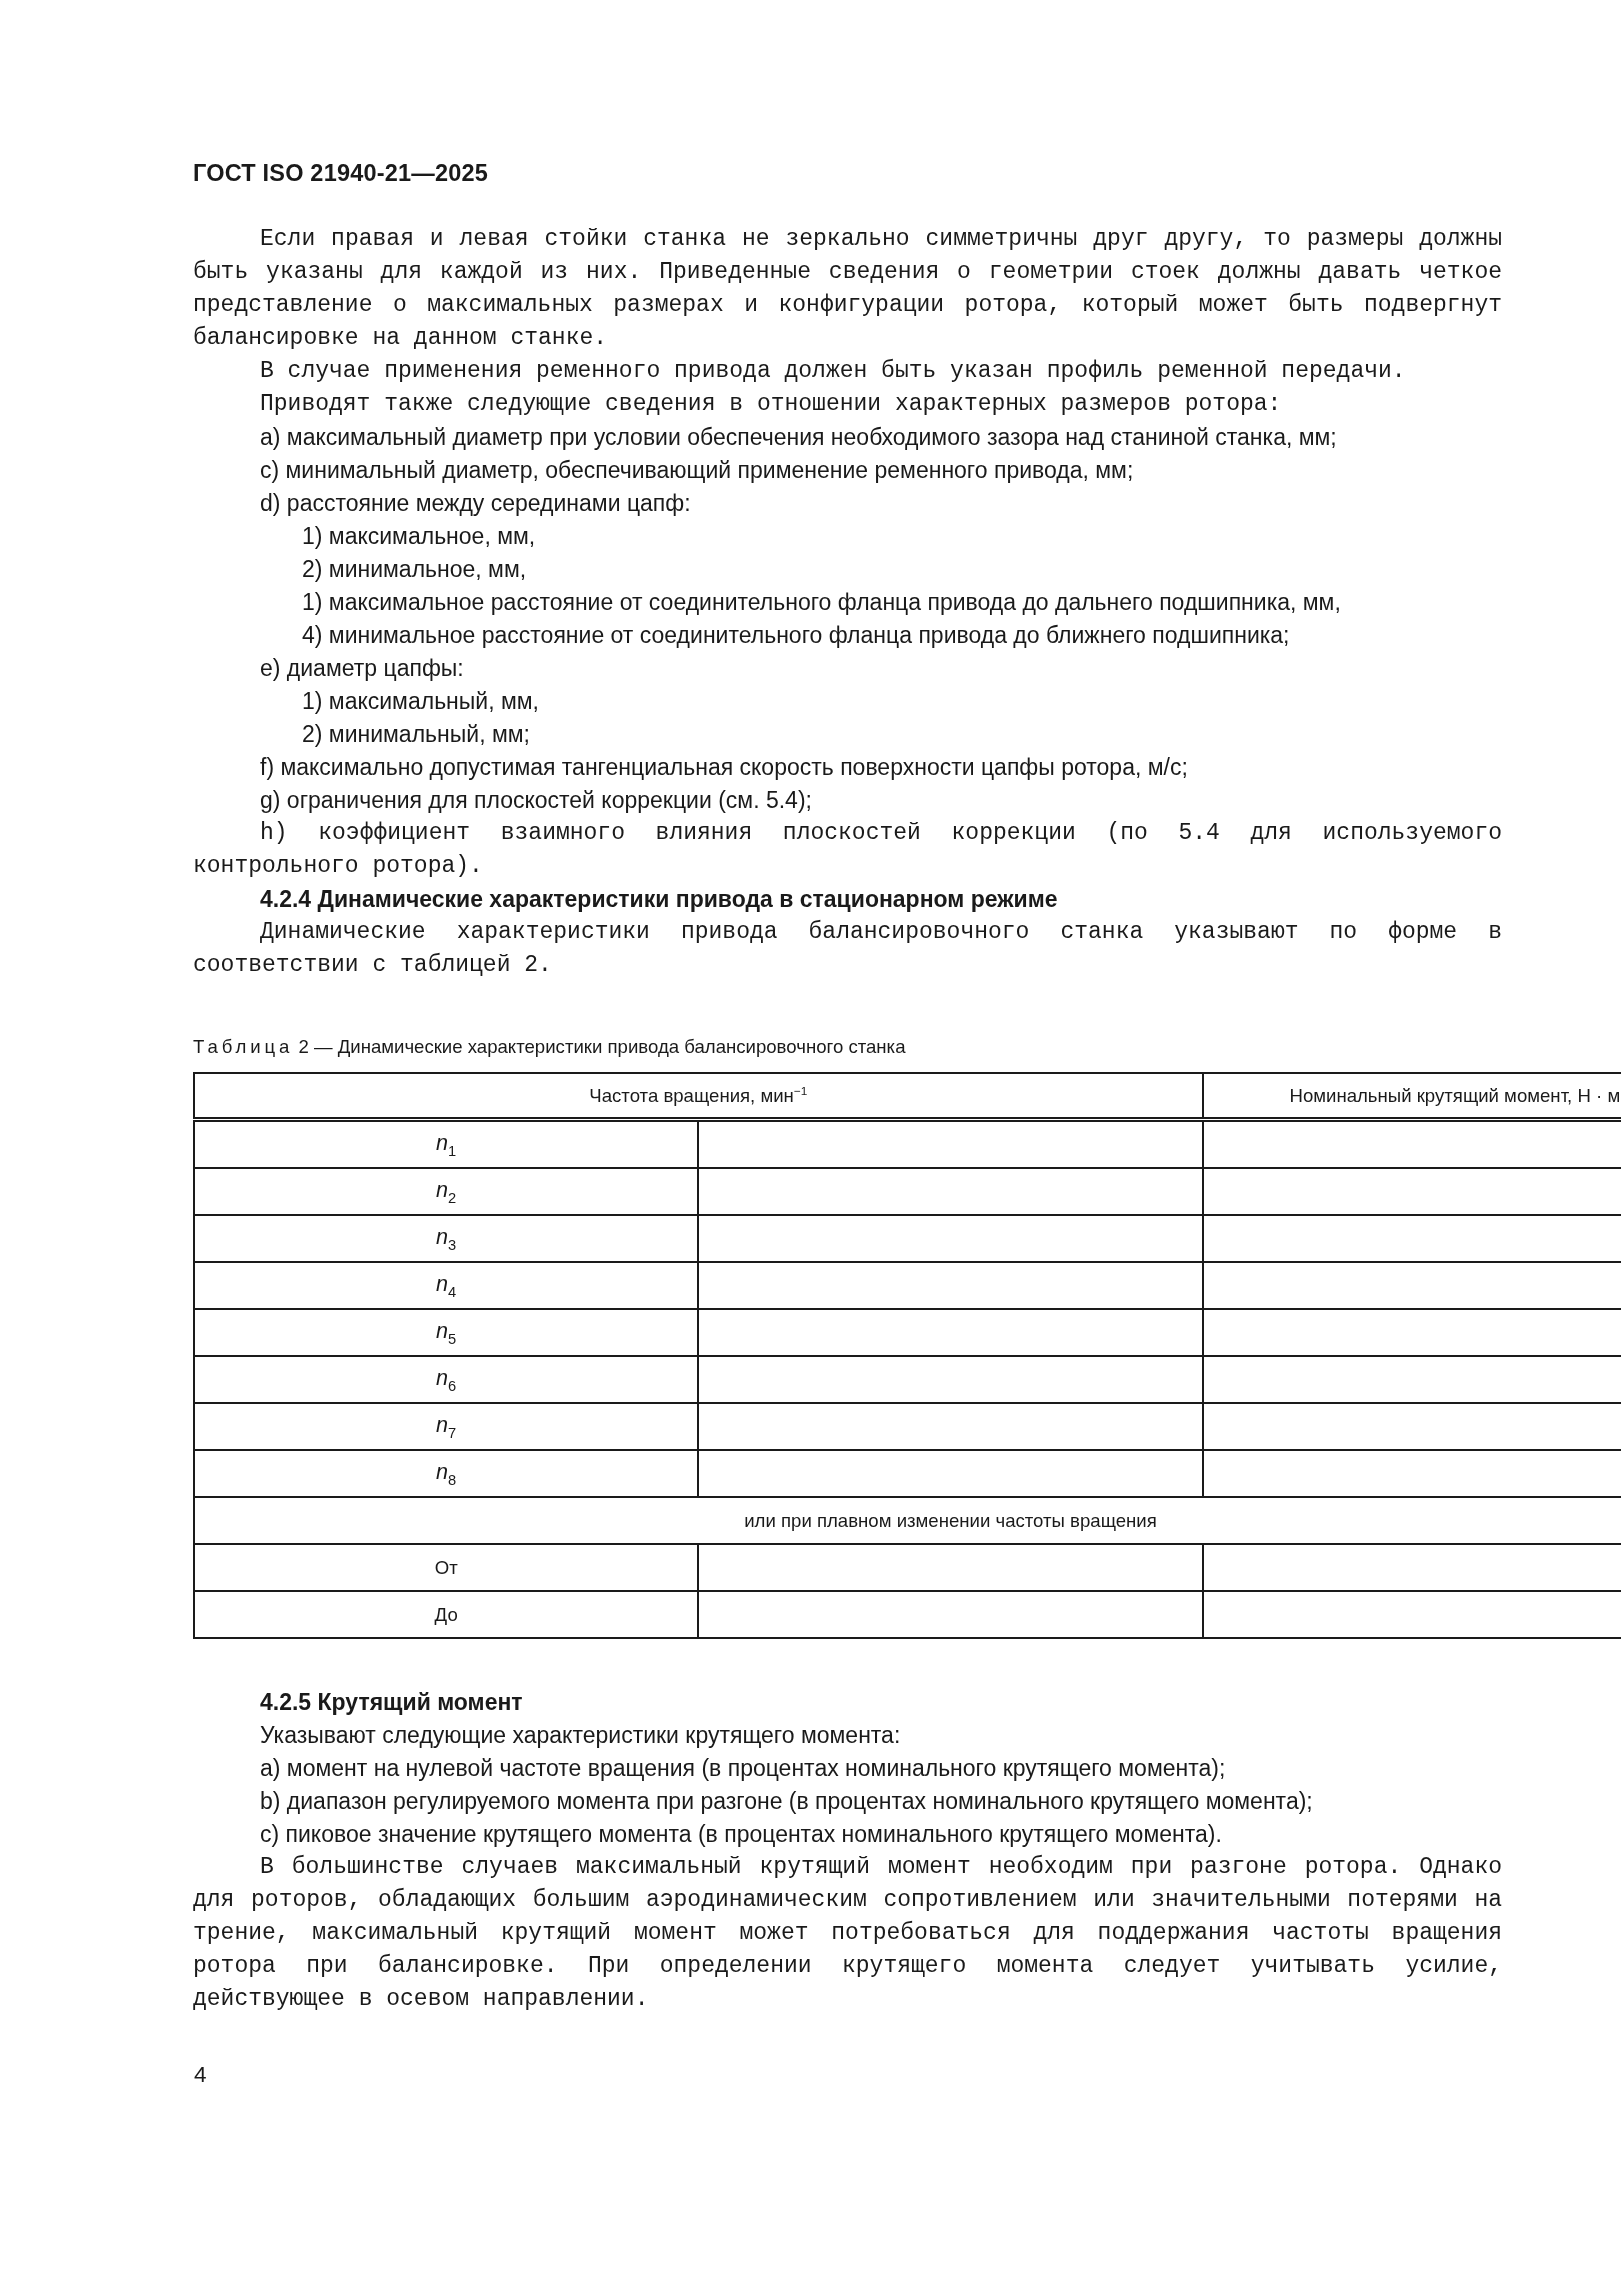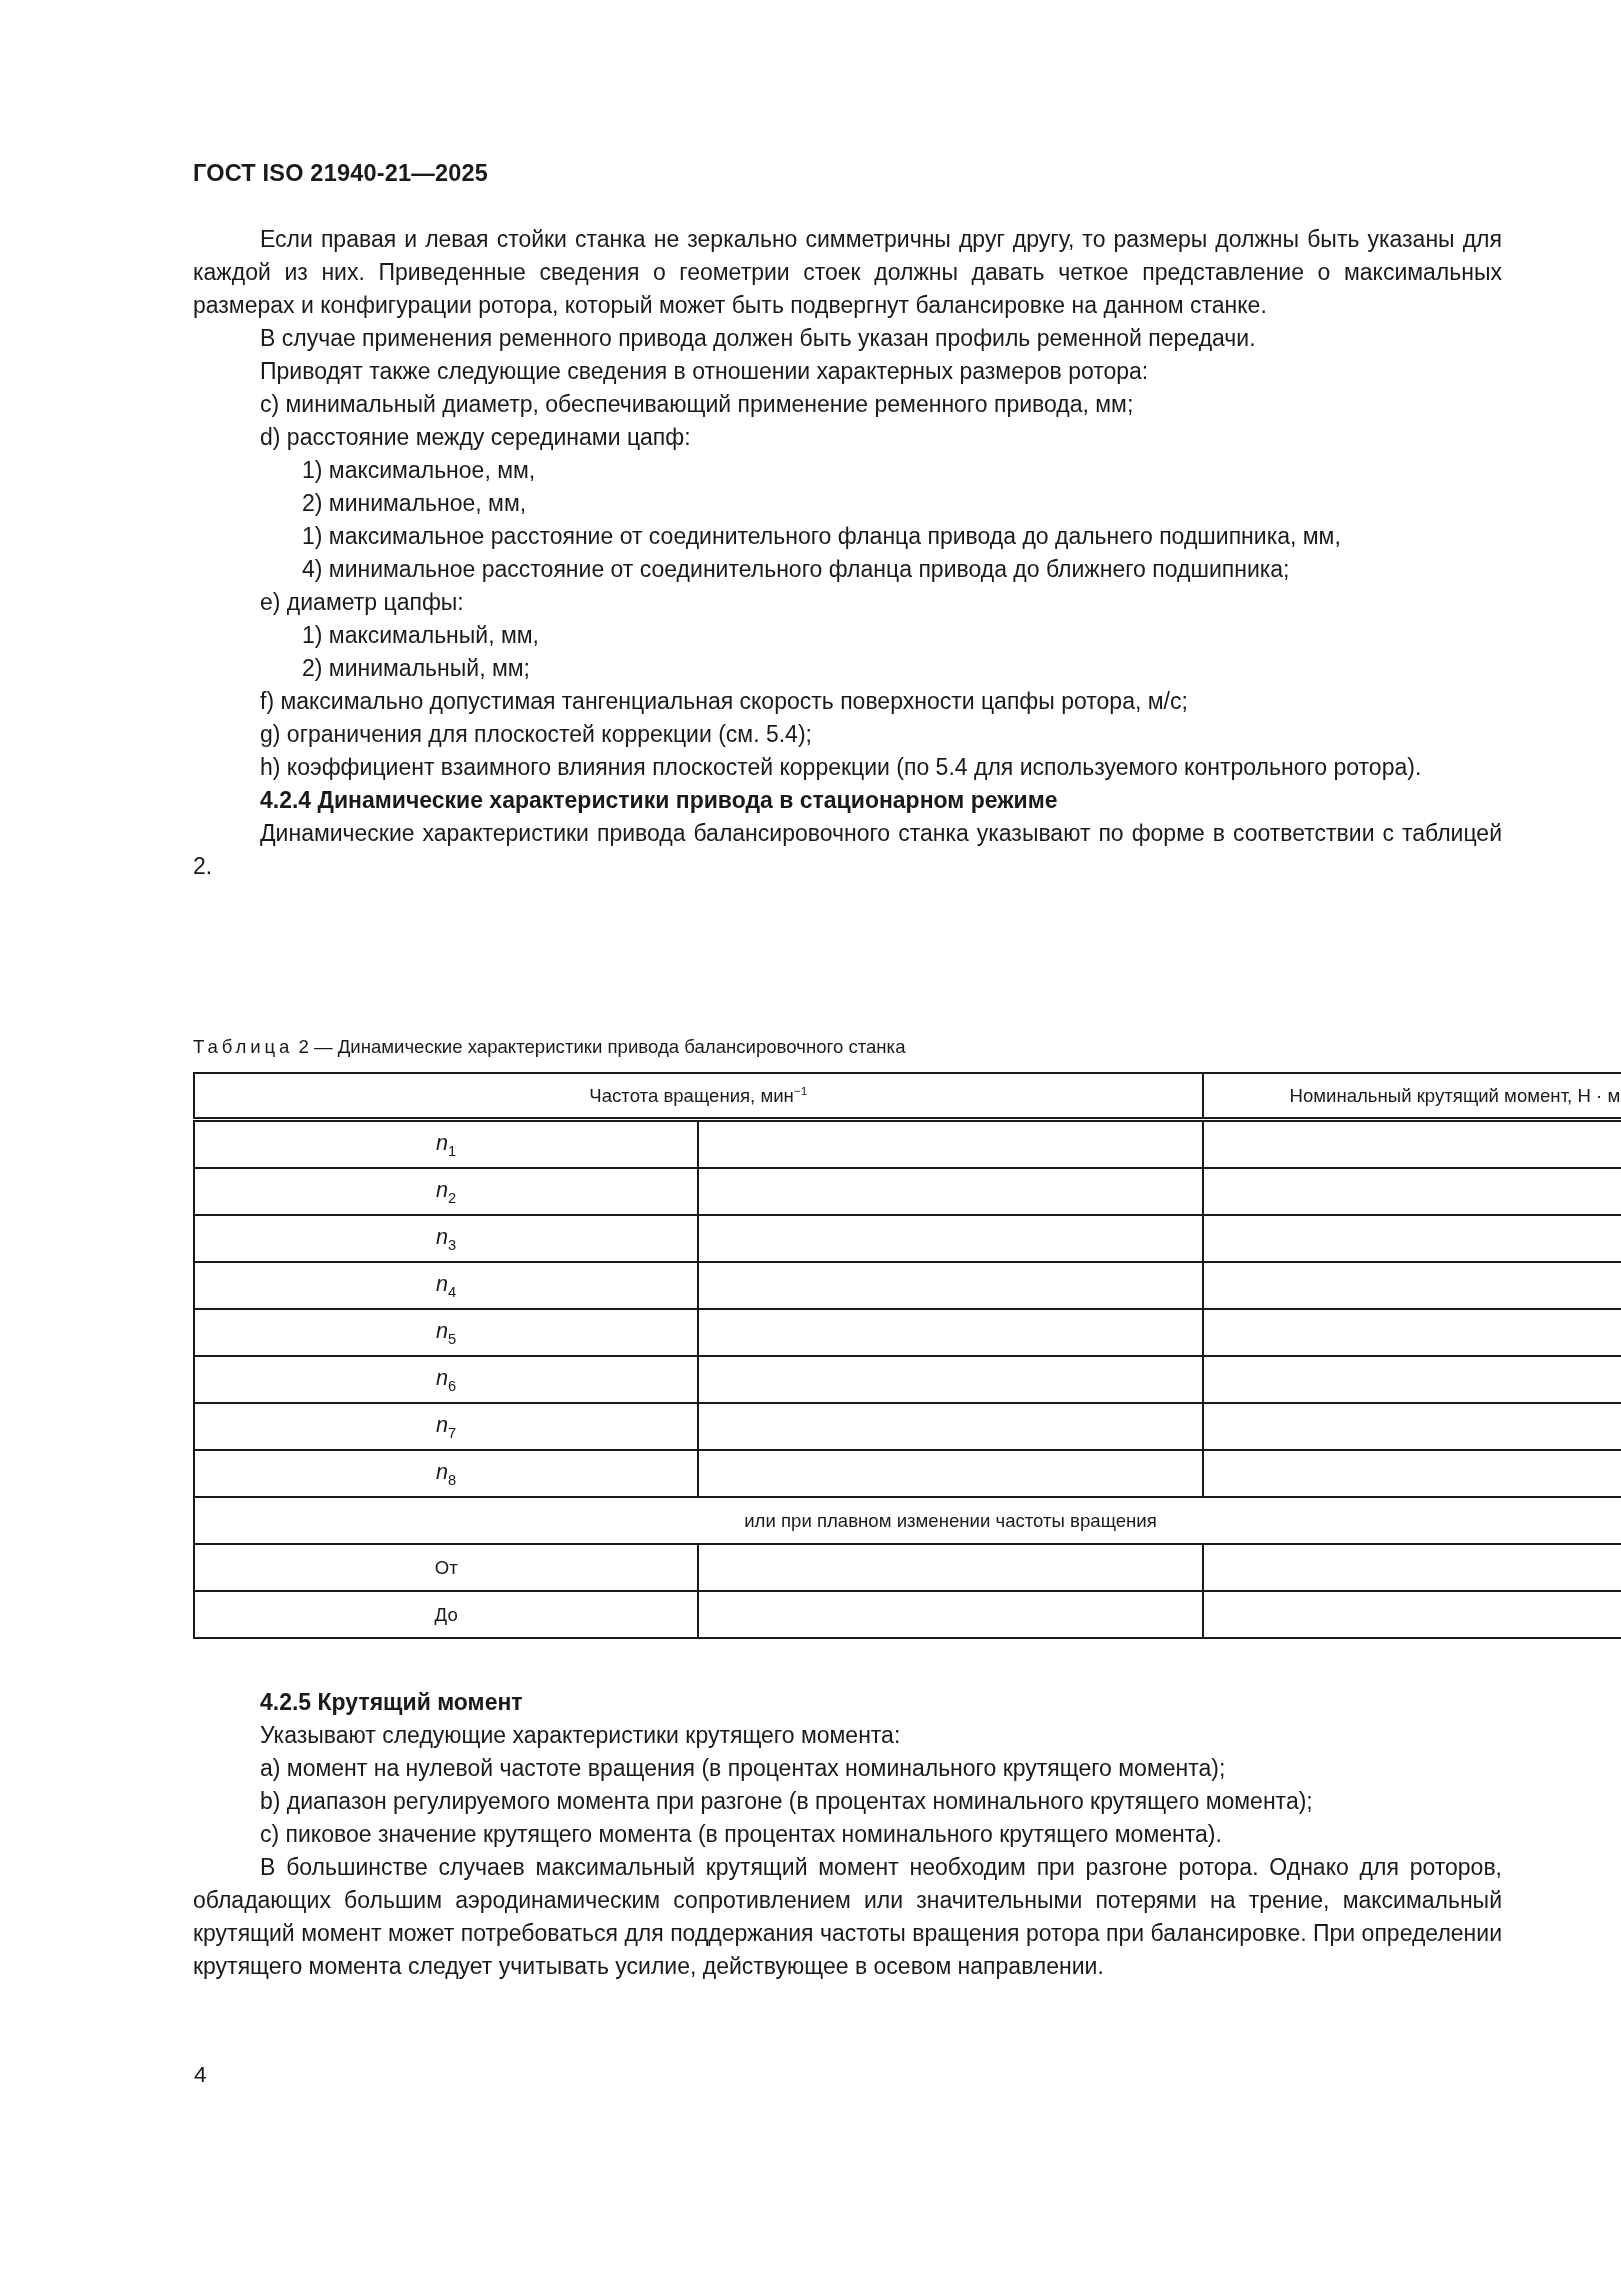--- a/index.html
+++ b/index.html
@@ -1,20 +1,20 @@
 <!DOCTYPE html>
 <html><head>
 <meta charset="utf-8">
 <style>
   html, body { margin:0; padding:0; background:#ffffff; }
   body { width:1621px; height:2293px; position:relative; color:#1a1a1a;
          font-family:"Liberation Sans", sans-serif; }
   .page-header { position:absolute; left:193px; top:160px; font-size:23.5px; font-weight:bold; letter-spacing:0.2px; }
   .body-block { position:absolute; left:193px; width:1309px; font-size:23px; line-height:33px; }
-  .p { margin:0; text-align:justify; text-indent:67px; }
+  .p { margin:0; text-align:justify; text-indent:67px;font-family:Liberation Mono, monospace; }
   .li { margin:0; padding-left:67px; }
   .li2 { margin:0; padding-left:109px; }
   .h { margin:0; padding-left:67px; font-weight:bold; }
   .caption { position:absolute; left:193px; top:1036px; font-size:18.6px; }
   .caption .spaced { letter-spacing:3.9px; }
   table.t { position:absolute; left:193px; top:1072px; width:1515px; border-collapse:collapse;
             font-size:18.6px; table-layout:fixed; }
   table.t td { border:2.5px solid #1a1a1a; padding:0; height:45px; text-align:center; vertical-align:middle; }
   table.t tr.head td { height:43px; border-bottom:5.9px double #1a1a1a; }
   table.t td.c1 { width:153px; }
@@ -25,20 +25,21 @@
 </style>
 </head>
 <body>
 
 <div class="page-header">ГОСТ ISO 21940-21—2025</div>
 
 <div class="body-block" style="top:223px;">
   <p class="p">Если правая и левая стойки станка не зеркально симметричны друг другу, то размеры должны быть указаны для каждой из них. Приведенные сведения о геометрии стоек должны давать четкое представление о максимальных размерах и конфигурации ротора, который может быть подвергнут балансировке на данном станке.</p>
   <p class="p">В случае применения ременного привода должен быть указан профиль ременной передачи.</p>
   <p class="p">Приводят также следующие сведения в отношении характерных размеров ротора:</p>
+  <p class="li">a) максимальный диаметр при условии обеспечения необходимого зазора над станиной станка, мм;</p>
   <p class="li">c) минимальный диаметр, обеспечивающий применение ременного привода, мм;</p>
   <p class="li">d) расстояние между серединами цапф:</p>
   <p class="li2">1) максимальное, мм,</p>
   <p class="li2">2) минимальное, мм,</p>
   <p class="li2">1) максимальное расстояние от соединительного фланца привода до дальнего подшипника, мм,</p>
   <p class="li2">4) минимальное расстояние от соединительного фланца привода до ближнего подшипника;</p>
   <p class="li">e) диаметр цапфы:</p>
   <p class="li2">1) максимальный, мм,</p>
   <p class="li2">2) минимальный, мм;</p>
   <p class="li">f) максимально допустимая тангенциальная скорость поверхности цапфы ротора, м/с;</p>

